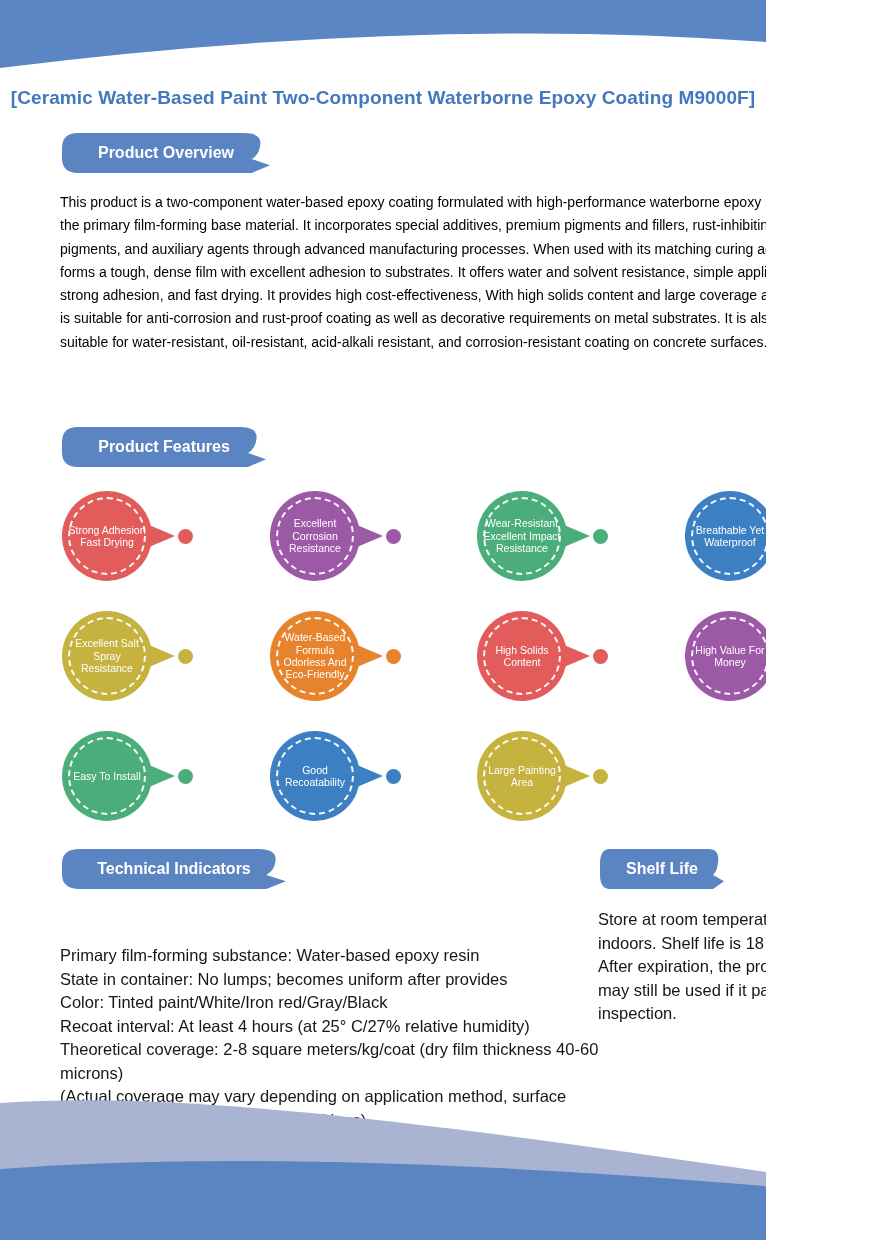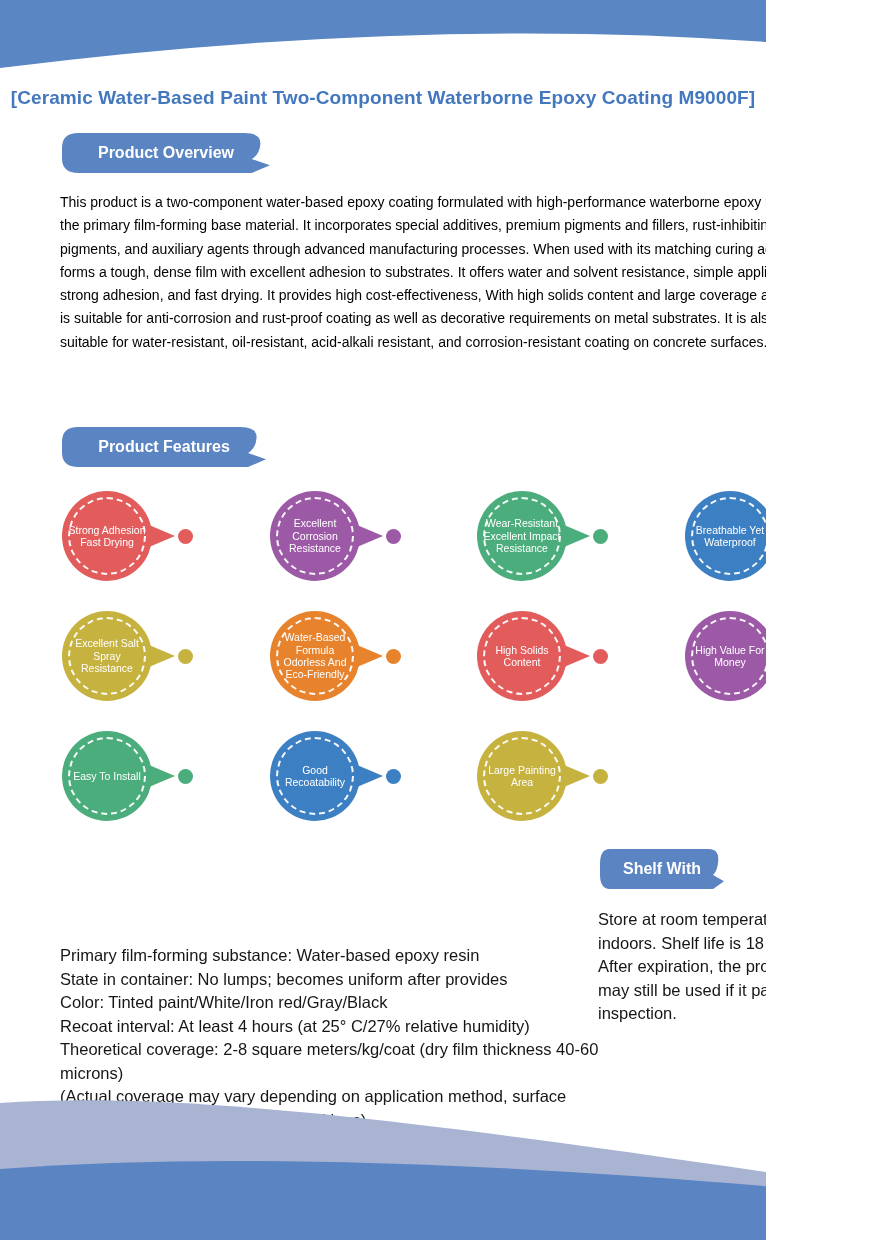--- a/index.html
+++ b/index.html
@@ -174,26 +174,32 @@
     <div class="badge-dot"></div>
   </div>
   <div class="badge" style="left:477px;top:731px" data-color="yellow">
     <div class="badge-circle">
       <span>Large Painting Area</span>
     </div>
     <div class="badge-tail"></div>
     <div class="badge-dot"></div>
   </div>
 
+  <div class="banner banner-technical">
+    <svg viewBox="0 0 216 46" preserveAspectRatio="none">
+      <path d="M17,0 H189 Q207,0 206,13 Q205,25 197,30 L216,37 L197,46 H17 Q0,46 0,29 V17 Q0,0 17,0 Z" fill="#5b84c3"></path>
+    </svg>
+    <div class="banner-label">Technical Indicators</div>
+  </div>
 
   <div class="banner banner-shelf">
     <svg viewBox="0 0 216 46" preserveAspectRatio="none">
       <path d="M17,0 H189 Q207,0 206,13 Q205,25 197,30 L216,37 L197,46 H17 Q0,46 0,29 V17 Q0,0 17,0 Z" fill="#5b84c3"></path>
     </svg>
-    <div class="banner-label">Shelf With</div>
+    <div class="banner-label">Shelf Life</div>
   </div>
 
   <div class="tech-text">
     <div>Primary film-forming substance: Water-based epoxy resin</div>
     <div>State in container: No lumps; becomes uniform after provides</div>
     <div>Color: Tinted paint/White/Iron red/Gray/Black</div>
     <div>Recoat interval: At least 4 hours (at 25° C/27% relative humidity)</div>
     <div>Theoretical coverage: 2-8 square meters/kg/coat (dry film thickness 40-60 microns)</div>
     <div>(Actual coverage may vary depending on application method, surface roughness, and environmental conditions)</div>
   </div>

